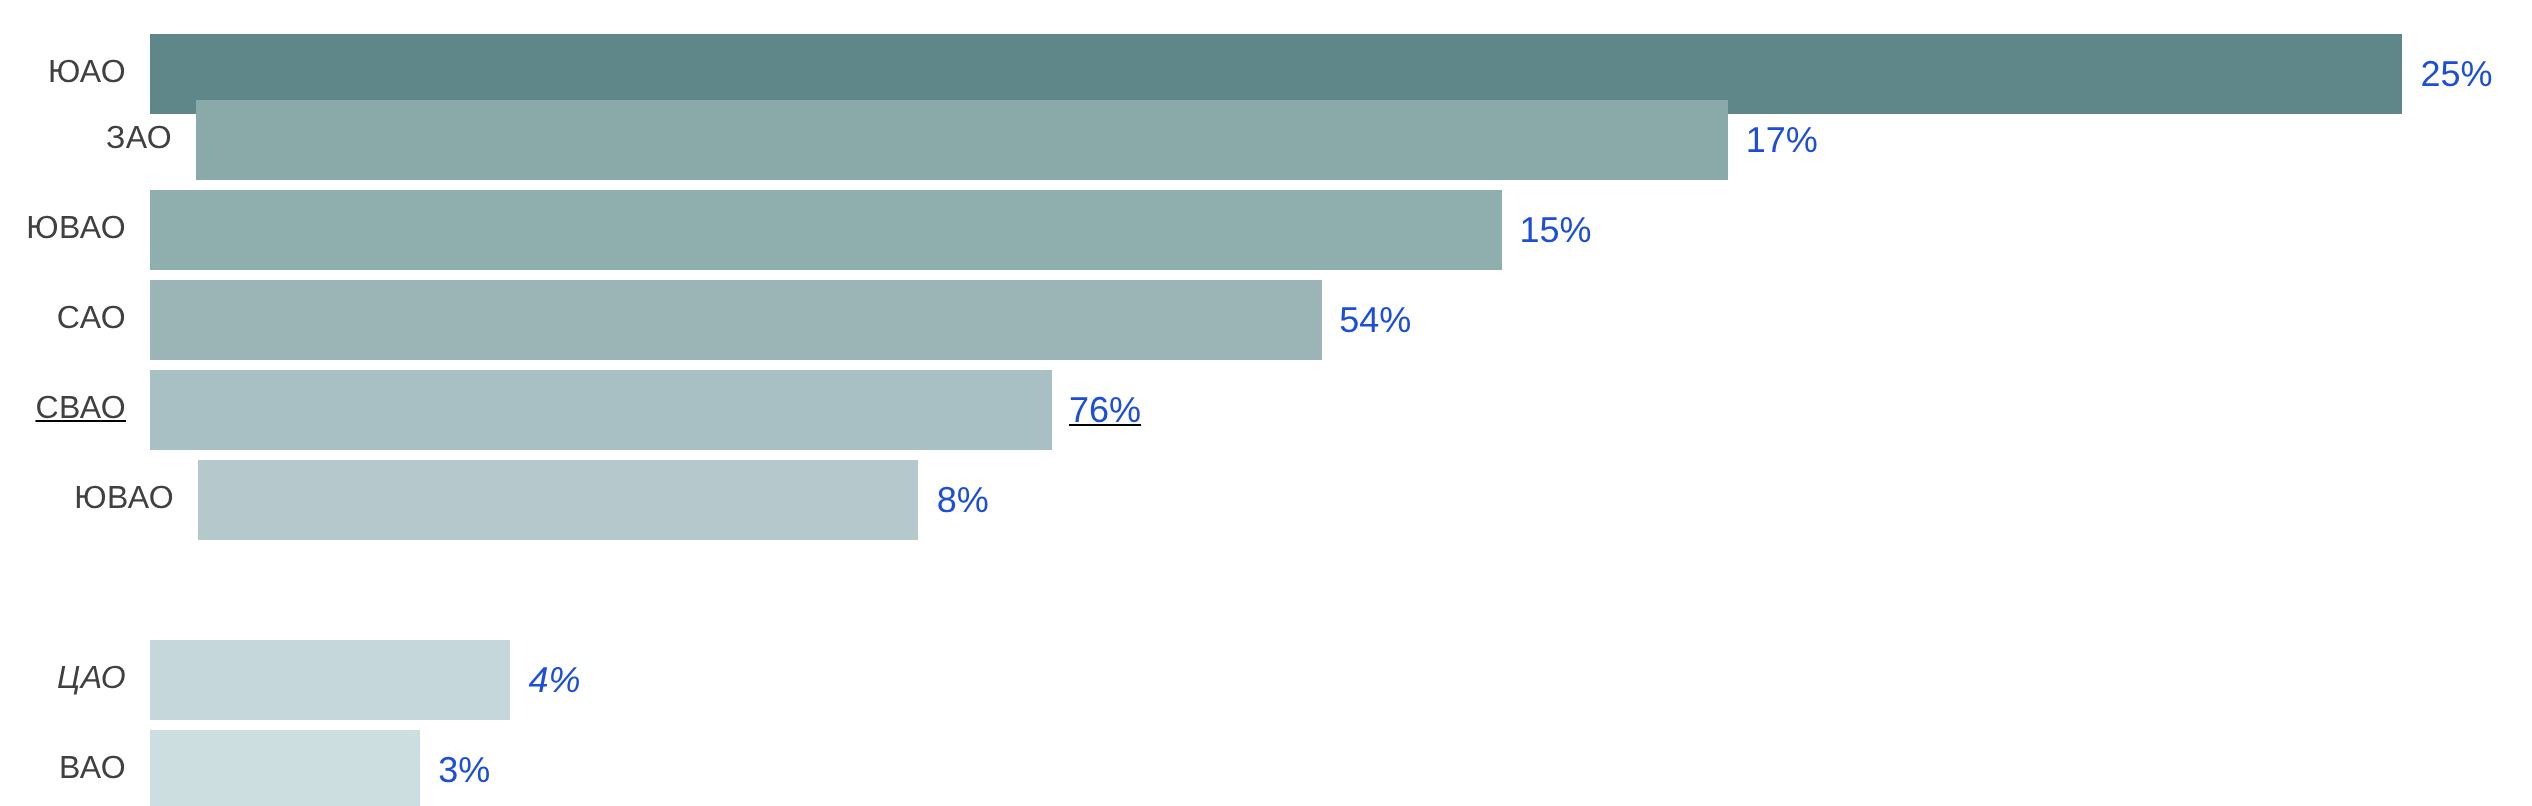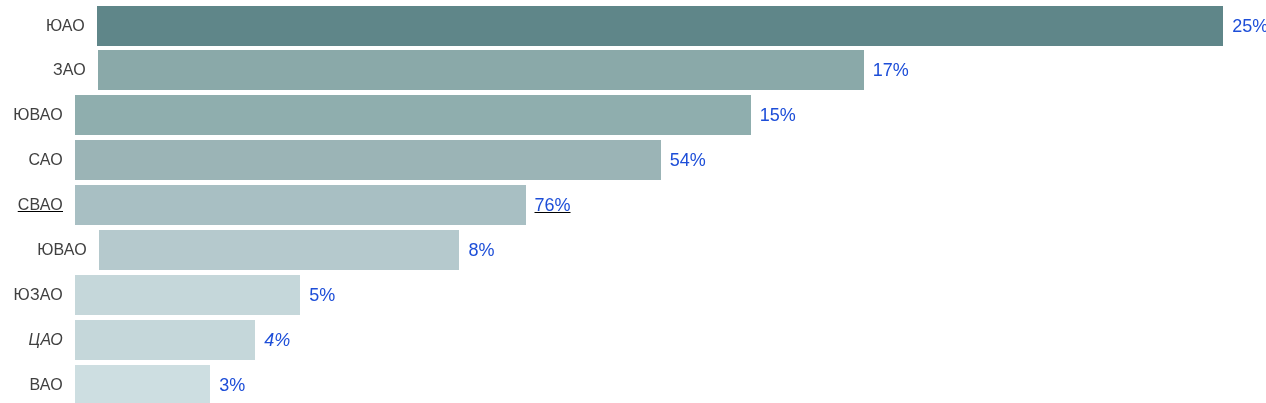--- a/index.html
+++ b/index.html
@@ -60,21 +60,21 @@
     color: #1d4ed8;
     margin-left: 9px;
     white-space: nowrap;
     line-height: 1;
   }
 </style>
 </head>
 <body>
 
 <div id="chart">
-    <div class="row" style="top: 6px; padding-left: 22px;">
+    <div class="row" style="top: 17px;">
       <div class="cat-label">ЮАО</div>
       <div class="bar-zone">
         <div class="bar" style="width: 1126.25px; height: 40px; background: rgb(95, 134, 137);"></div>
         <div class="value-label">25%</div>
       </div>
     </div>
     <div class="row" style="top: 50px; margin-left: 23px;">
       <div class="cat-label">ЗАО</div>
       <div class="bar-zone">
         <div class="bar" style="width: 765.85px; height: 40px; background: rgb(138, 169, 169);"></div>
@@ -102,27 +102,20 @@
         <div class="value-label">76%</div>
       </div>
     </div>
     <div class="row" style="top: 230px; margin-left: 24px;">
       <div class="cat-label">ЮВАО</div>
       <div class="bar-zone">
         <div class="bar" style="width: 360.4px; height: 40px; background: rgb(181, 201, 205);"></div>
         <div class="value-label">8%</div>
       </div>
     </div>
-    <div class="row" style="top: 275px;">
-      <div class="cat-label">ЮЗАО</div>
-      <div class="bar-zone">
-        <div class="bar" style="width: 225.25px; height: 40px; background: rgb(197, 215, 218);"></div>
-        <div class="value-label">5%</div>
-      </div>
-    </div>
     <div class="row" style="top: 320px; font-style: italic;">
       <div class="cat-label">ЦАО</div>
       <div class="bar-zone">
         <div class="bar" style="width: 180.2px; height: 40px; background: rgb(197, 215, 218);"></div>
         <div class="value-label">4%</div>
       </div>
     </div>
     <div class="row" style="top: 365px;">
       <div class="cat-label">ВАО</div>
       <div class="bar-zone">

